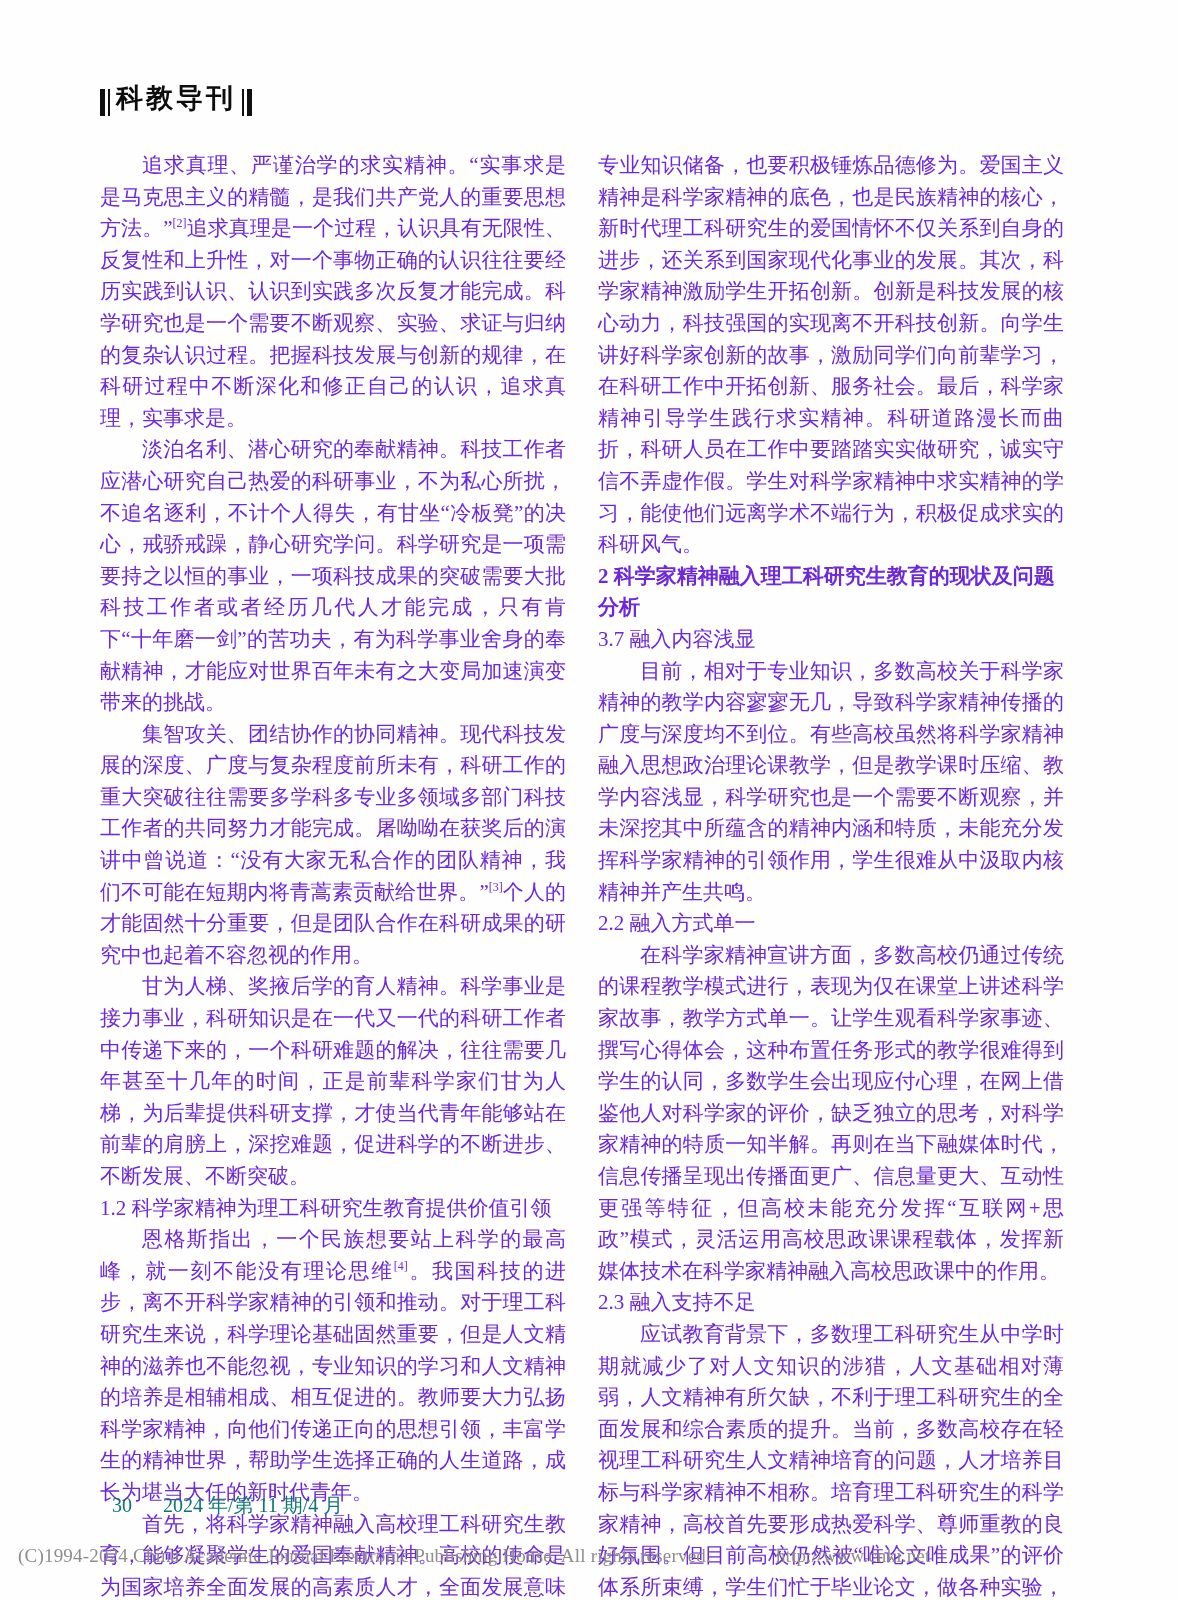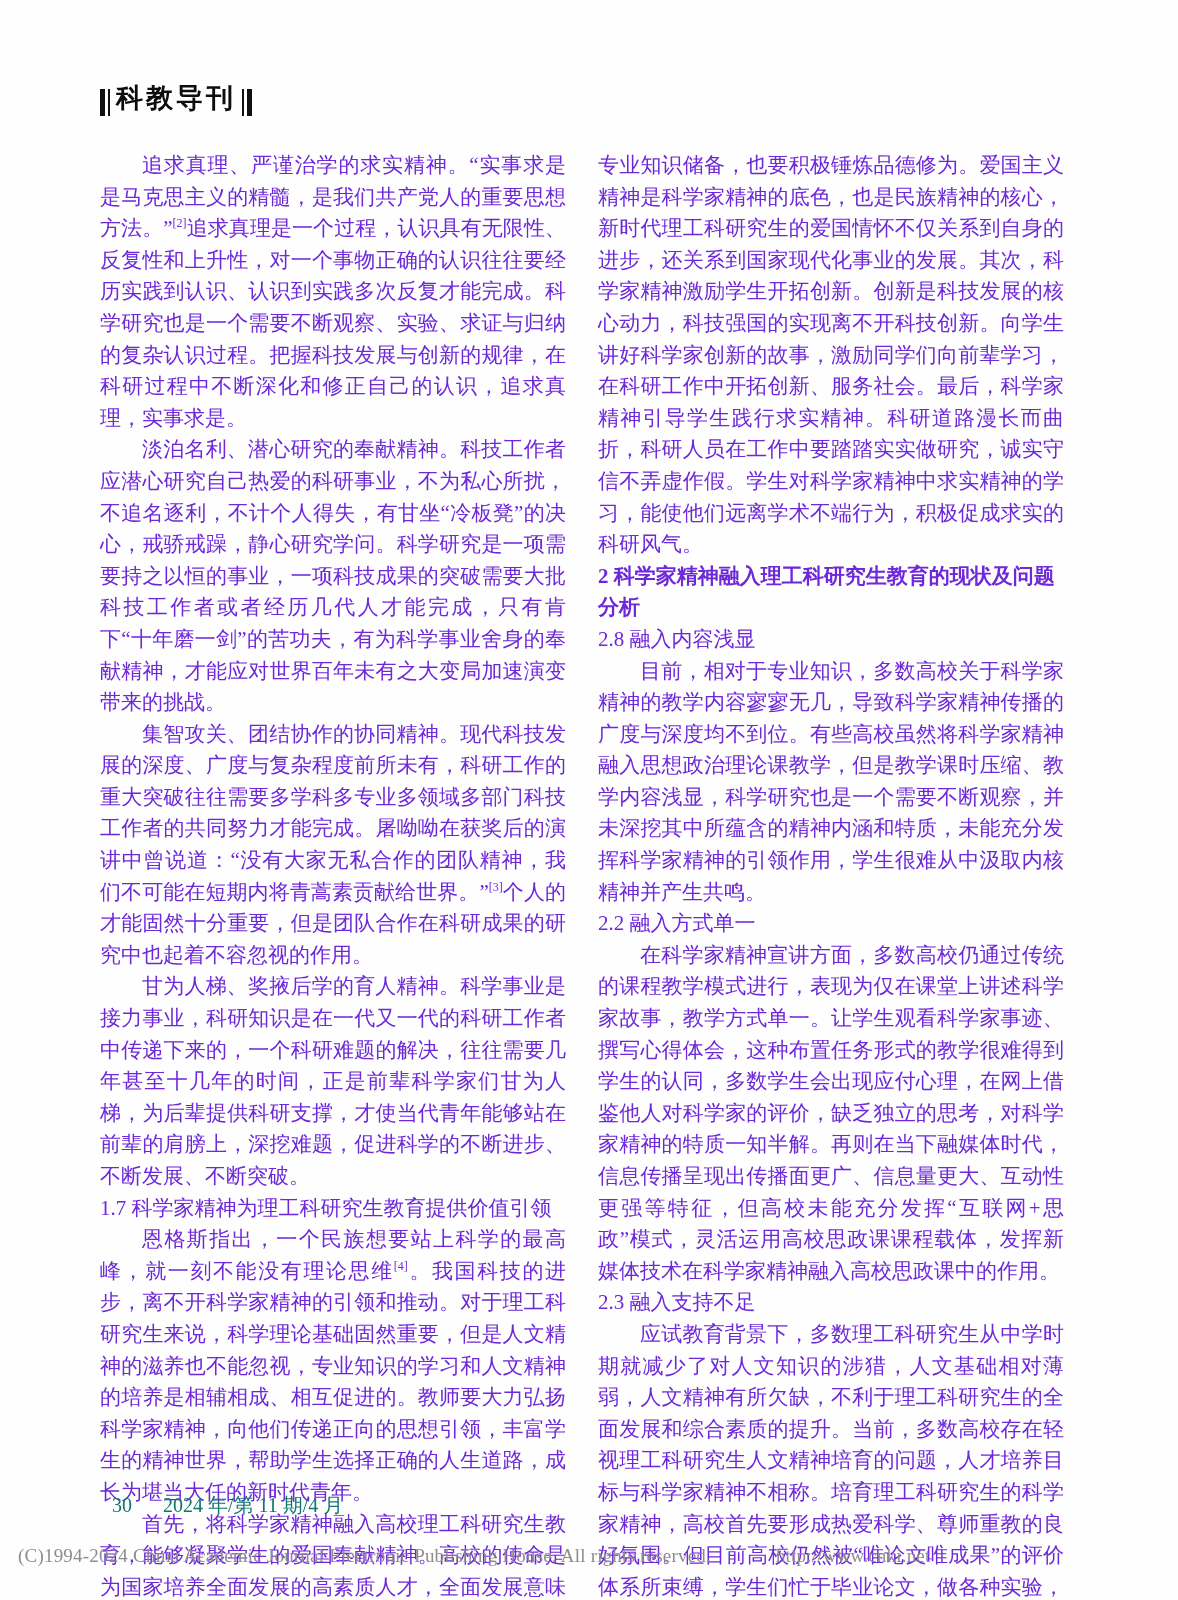--- a/index.html
+++ b/index.html
@@ -72,29 +72,29 @@
     </div>
   </header>
 
   <main class="content">
 
     <section class="column">
       <p class="para indent">追求真理、严谨治学的求实精神。“实事求是是马克思主义的精髓，是我们共产党人的重要思想方法。”<sup>[2]</sup>追求真理是一个过程，认识具有无限性、反复性和上升性，对一个事物正确的认识往往要经历实践到认识、认识到实践多次反复才能完成。科学研究也是一个需要不断观察、实验、求证与归纳的复杂认识过程。把握科技发展与创新的规律，在科研过程中不断深化和修正自己的认识，追求真理，实事求是。</p>
       <p class="para indent">淡泊名利、潜心研究的奉献精神。科技工作者应潜心研究自己热爱的科研事业，不为私心所扰，不追名逐利，不计个人得失，有甘坐“冷板凳”的决心，戒骄戒躁，静心研究学问。科学研究是一项需要持之以恒的事业，一项科技成果的突破需要大批科技工作者或者经历几代人才能完成，只有肯下“十年磨一剑”的苦功夫，有为科学事业舍身的奉献精神，才能应对世界百年未有之大变局加速演变带来的挑战。</p>
       <p class="para indent">集智攻关、团结协作的协同精神。现代科技发展的深度、广度与复杂程度前所未有，科研工作的重大突破往往需要多学科多专业多领域多部门科技工作者的共同努力才能完成。屠呦呦在获奖后的演讲中曾说道：“没有大家无私合作的团队精神，我们不可能在短期内将青蒿素贡献给世界。”<sup>[3]</sup>个人的才能固然十分重要，但是团队合作在科研成果的研究中也起着不容忽视的作用。</p>
       <p class="para indent">甘为人梯、奖掖后学的育人精神。科学事业是接力事业，科研知识是在一代又一代的科研工作者中传递下来的，一个科研难题的解决，往往需要几年甚至十几年的时间，正是前辈科学家们甘为人梯，为后辈提供科研支撑，才使当代青年能够站在前辈的肩膀上，深挖难题，促进科学的不断进步、不断发展、不断突破。</p>
-      <h3>1.7 科学家精神为理工科研究生教育提供价值引领</h3>
+      <h3>1.2 科学家精神为理工科研究生教育提供价值引领</h3>
       <p class="para indent">恩格斯指出，一个民族想要站上科学的最高峰，就一刻不能没有理论思维<sup>[4]</sup>。我国科技的进步，离不开科学家精神的引领和推动。对于理工科研究生来说，科学理论基础固然重要，但是人文精神的滋养也不能忽视，专业知识的学习和人文精神的培养是相辅相成、相互促进的。教师要大力弘扬科学家精神，向他们传递正向的思想引领，丰富学生的精神世界，帮助学生选择正确的人生道路，成长为堪当大任的新时代青年。</p>
       <p class="para indent">首先，将科学家精神融入高校理工科研究生教育，能够凝聚学生的爱国奉献精神。高校的使命是为国家培养全面发展的高素质人才，全面发展意味着不仅要有深厚的</p>
     </section>
 
     <section class="column">
       <p class="para">专业知识储备，也要积极锤炼品德修为。爱国主义精神是科学家精神的底色，也是民族精神的核心，新时代理工科研究生的爱国情怀不仅关系到自身的进步，还关系到国家现代化事业的发展。其次，科学家精神激励学生开拓创新。创新是科技发展的核心动力，科技强国的实现离不开科技创新。向学生讲好科学家创新的故事，激励同学们向前辈学习，在科研工作中开拓创新、服务社会。最后，科学家精神引导学生践行求实精神。科研道路漫长而曲折，科研人员在工作中要踏踏实实做研究，诚实守信不弄虚作假。学生对科学家精神中求实精神的学习，能使他们远离学术不端行为，积极促成求实的科研风气。</p>
       <h2>2 科学家精神融入理工科研究生教育的现状及问题分析</h2>
-      <h3>2.8 融入内容浅显</h3>
+      <h3>3.7 融入内容浅显</h3>
       <p class="para indent">目前，相对于专业知识，多数高校关于科学家精神的教学内容寥寥无几，导致科学家精神传播的广度与深度均不到位。有些高校虽然将科学家精神融入思想政治理论课教学，但是教学课时压缩、教学内容浅显，科学研究也是一个需要不断观察，并未深挖其中所蕴含的精神内涵和特质，未能充分发挥科学家精神的引领作用，学生很难从中汲取内核精神并产生共鸣。</p>
       <h3>2.2 融入方式单一</h3>
       <p class="para indent">在科学家精神宣讲方面，多数高校仍通过传统的课程教学模式进行，表现为仅在课堂上讲述科学家故事，教学方式单一。让学生观看科学家事迹、撰写心得体会，这种布置任务形式的教学很难得到学生的认同，多数学生会出现应付心理，在网上借鉴他人对科学家的评价，缺乏独立的思考，对科学家精神的特质一知半解。再则在当下融媒体时代，信息传播呈现出传播面更广、信息量更大、互动性更强等特征，但高校未能充分发挥“互联网+思政”模式，灵活运用高校思政课课程载体，发挥新媒体技术在科学家精神融入高校思政课中的作用。</p>
       <h3>2.3 融入支持不足</h3>
       <p class="para indent">应试教育背景下，多数理工科研究生从中学时期就减少了对人文知识的涉猎，人文基础相对薄弱，人文精神有所欠缺，不利于理工科研究生的全面发展和综合素质的提升。当前，多数高校存在轻视理工科研究生人文精神培育的问题，人才培养目标与科学家精神不相称。培育理工科研究生的科学家精神，高校首先要形成热爱科学、尊师重教的良好氛围。但目前高校仍然被“唯论文唯成果”的评价体系所束缚，学生们忙于毕业论文，做各种实验，被专业课和日常琐事所束缚，各类奖评制度中占比最大的部分也</p>
     </section>
 
   </main>
 
   <footer>

